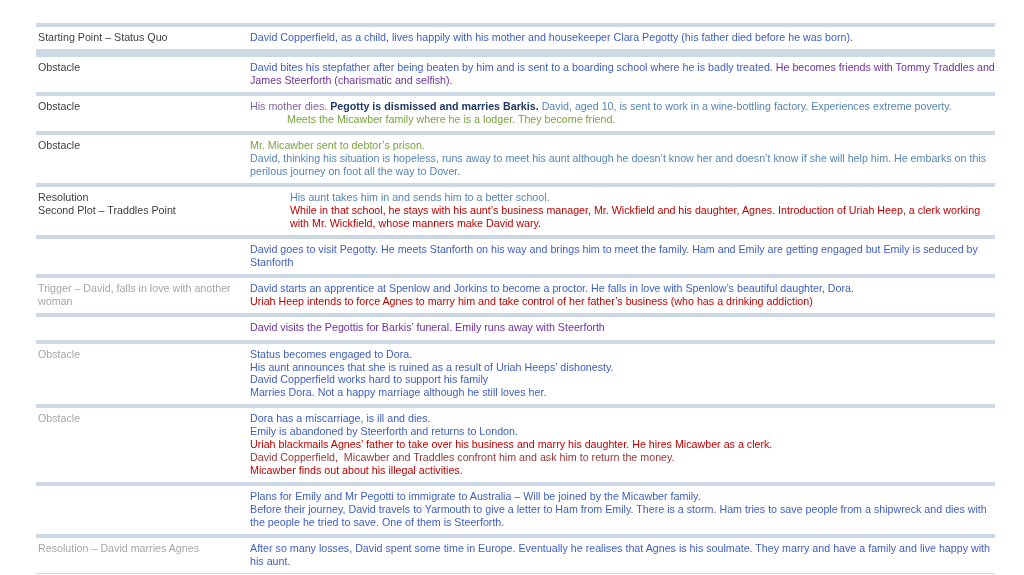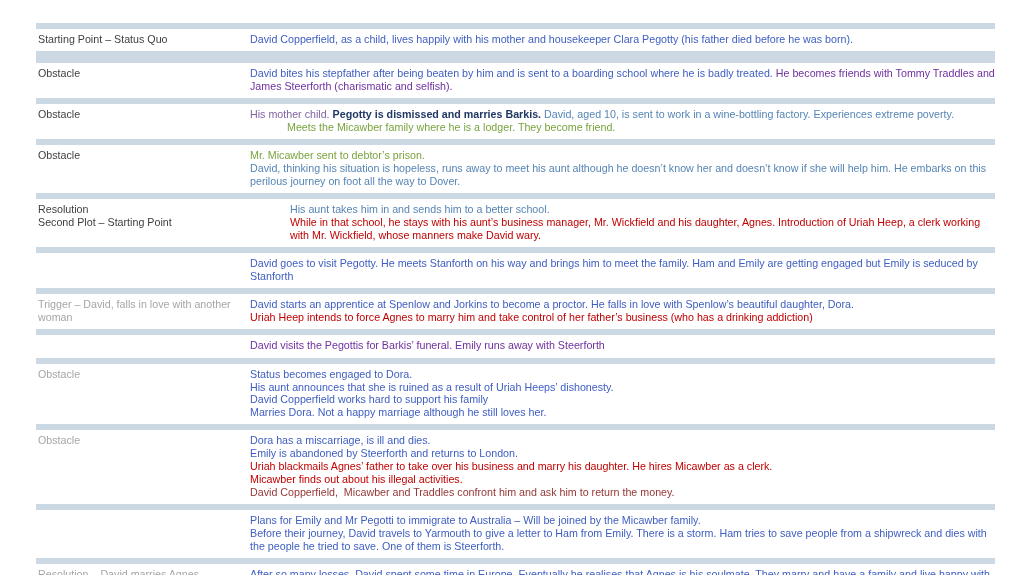--- a/index.html
+++ b/index.html
@@ -14,21 +14,21 @@
   .plot-table {
     position: absolute;
     left: 36px;
     top: 23px;
     width: 959px;
     font-size: 10.7px;
     line-height: 12.8px;
   }
   .trow {
     display: flex;
-    border-top: 6px solid #c2410c;
+    border-top: 4px solid #c2410c;
   }
   .trow:last-child {
     border-bottom: 1px solid #ccd9e5;
   }
   .tlabel {
     width: 212px;
     flex: 0 0 212px;
     padding: 4px 10px 5.5px 2px;
     box-sizing: border-box;
     color: #3f3f3f;
@@ -61,37 +61,37 @@
       </div>
       <div class="tcontent">
         <div><span style="color: rgb(62, 94, 193);">David bites his stepfather after being beaten by him and is sent to a boarding school where he is badly treated. </span><span style="color: rgb(112, 48, 160);">He becomes friends with Tommy Traddles and James Steerforth (charismatic and selfish).</span></div>
       </div>
     </div>
     <div class="trow" style="border-top-color: rgb(204, 217, 229);">
       <div class="tlabel" style="color: rgb(63, 63, 63);">
         <div>Obstacle</div>
       </div>
       <div class="tcontent">
-        <div><span style="color: rgb(128, 100, 162);">His mother child. </span><span class="seg-bold" style="color: rgb(31, 56, 100);">Pegotty is dismissed and marries Barkis. </span><span style="color: rgb(86, 133, 181);">David, aged 10, is sent to work in a wine-bottling factory. Experiences extreme poverty.</span></div>
+        <div><span style="color: rgb(128, 100, 162);">His mother dies. </span><span class="seg-bold" style="color: rgb(31, 56, 100);">Pegotty is dismissed and marries Barkis. </span><span style="color: rgb(86, 133, 181);">David, aged 10, is sent to work in a wine-bottling factory. Experiences extreme poverty.</span></div>
         <div><span style="color: rgb(121, 163, 63); padding-left: 37px;">Meets the Micawber family where he is a lodger. They become friend.</span></div>
       </div>
     </div>
     <div class="trow" style="border-top-color: rgb(204, 217, 229);">
       <div class="tlabel" style="color: rgb(63, 63, 63);">
         <div>Obstacle</div>
       </div>
       <div class="tcontent">
         <div><span style="color: rgb(121, 163, 63);">Mr. Micawber sent to debtor’s prison.</span></div>
         <div><span style="color: rgb(86, 133, 181);">David, thinking his situation is hopeless, runs away to meet his aunt although he doesn’t know her and doesn’t know if she will help him. He embarks on this perilous journey on foot all the way to Dover.</span></div>
       </div>
     </div>
     <div class="trow" style="border-top-color: rgb(204, 217, 229); gap: 40px;">
       <div class="tlabel" style="color: rgb(63, 63, 63);">
         <div>Resolution</div>
-        <div>Second Plot – Starting Point</div>
+        <div>Second Plot – Traddles Point</div>
       </div>
       <div class="tcontent">
         <div><span style="color: rgb(86, 133, 181);">His aunt takes him in and sends him to a better school.</span></div>
         <div><span style="color: rgb(192, 0, 0);">While in that school, he stays with his aunt’s business manager, Mr. Wickfield and his daughter, Agnes. Introduction of Uriah Heep, a clerk working with Mr. Wickfield, whose manners make David wary.</span></div>
       </div>
     </div>
     <div class="trow" style="border-top-color: rgb(204, 217, 229);">
       <div class="tlabel" style="color: rgb(63, 63, 63);"></div>
       <div class="tcontent">
         <div><span style="color: rgb(62, 94, 193);">David goes to visit Pegotty. He meets Stanforth on his way and brings him to meet the family. Ham and Emily are getting engaged but Emily is seduced by Stanforth</span></div>
@@ -124,22 +124,22 @@
       </div>
     </div>
     <div class="trow" style="border-top-color: rgb(204, 217, 229);">
       <div class="tlabel muted" style="color: rgb(166, 166, 166);">
         <div>Obstacle</div>
       </div>
       <div class="tcontent">
         <div><span style="color: rgb(62, 94, 193);">Dora has a miscarriage, is ill and dies.</span></div>
         <div><span style="color: rgb(62, 94, 193);">Emily is abandoned by Steerforth and returns to London.</span></div>
         <div><span style="color: rgb(192, 0, 0);">Uriah blackmails Agnes’ father to take over his business and marry his daughter. He hires Micawber as a clerk.</span></div>
+        <div><span style="color: rgb(149, 55, 53);">David Copperfield,&nbsp; Micawber and Traddles confront him and ask him to return the money.</span></div>
         <div><span style="color: rgb(192, 0, 0);">Micawber finds out about his illegal activities.</span></div>
-        <div><span style="color: rgb(149, 55, 53);">David Copperfield,&nbsp; Micawber and Traddles confront him and ask him to return the money.</span></div>
       </div>
     </div>
     <div class="trow" style="border-top-color: rgb(204, 217, 229);">
       <div class="tlabel" style="color: rgb(63, 63, 63);"></div>
       <div class="tcontent">
         <div><span style="color: rgb(62, 94, 193);">Plans for Emily and Mr Pegotti to immigrate to Australia – Will be joined by the Micawber family.</span></div>
         <div><span style="color: rgb(62, 94, 193);">Before their journey, David travels to Yarmouth to give a letter to Ham from Emily. There is a storm. Ham tries to save people from a shipwreck and dies with the people he tried to save. One of them is Steerforth.</span></div>
       </div>
     </div>
     <div class="trow" style="border-top-color: rgb(204, 217, 229);">

